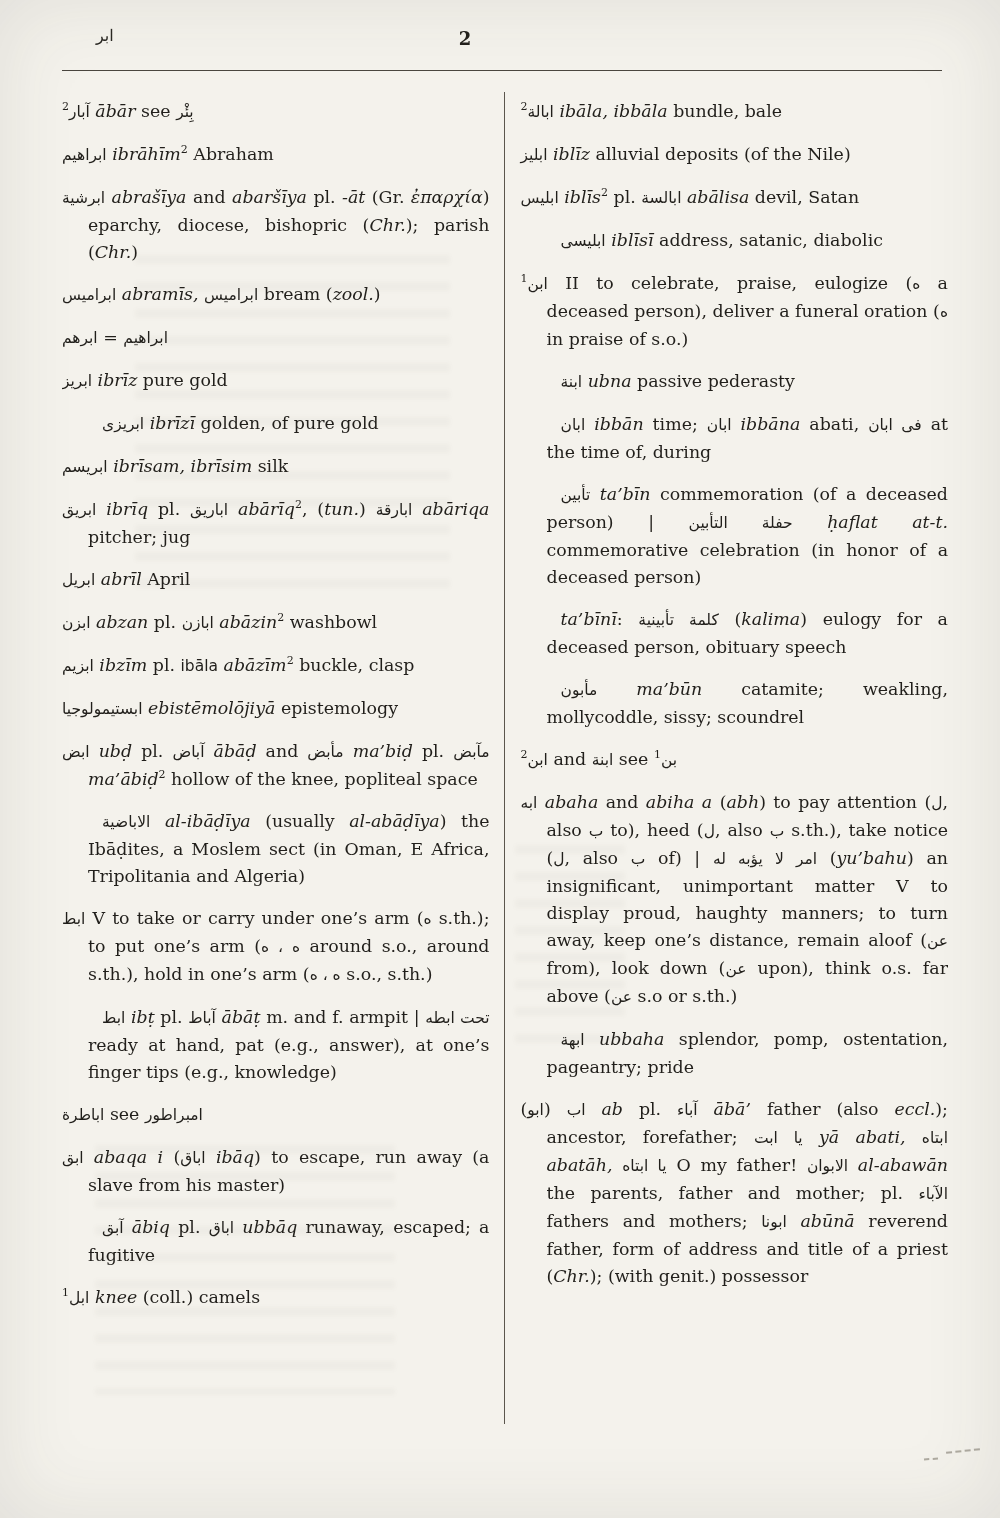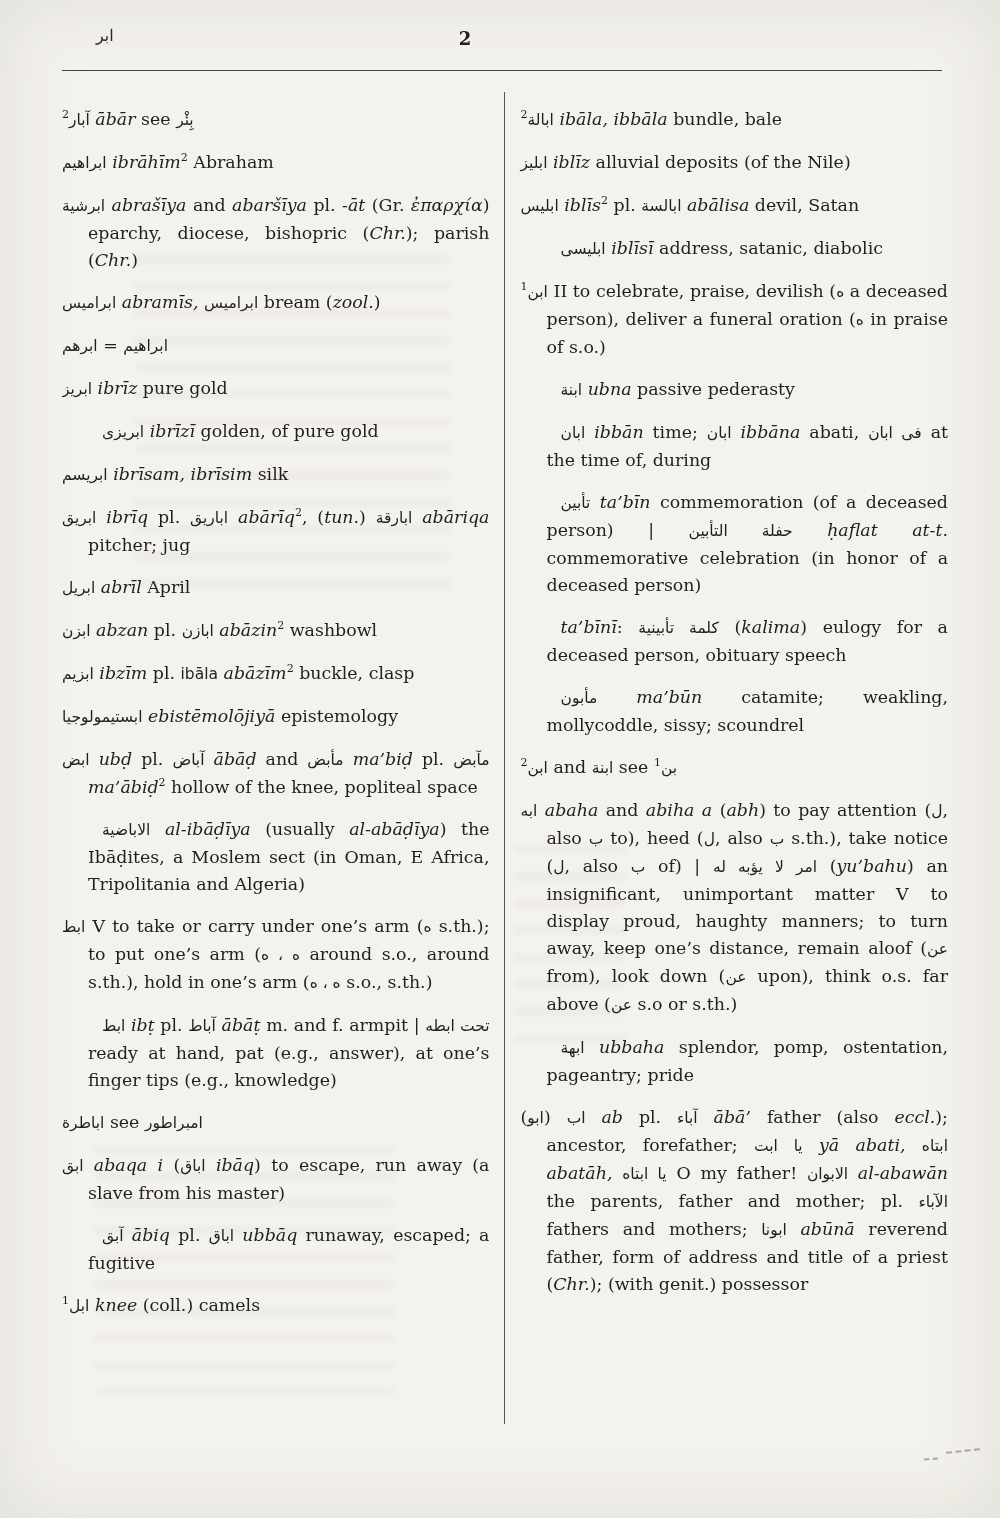--- a/index.html
+++ b/index.html
@@ -63,21 +63,21 @@
   .col-right { padding-left: 16px; }
   .col-divider {
     width: 1px;
     background: #5b564d;
     margin-top: 2px;
     height: 1332px;
   }
   .entry {
     font-size: 17.4px;
     line-height: 27px;
-    margin: 12px 0 15px 0;
+    margin: 4px 0 15px 0;
     padding-left: 26px;
     text-indent: -26px;
     text-align: justify;
   }
   .entry.sub {
     padding-left: 26px;
     text-indent: 14px;
   }
   .ar {
     font-family: "DejaVu Sans", sans-serif;
@@ -155,21 +155,21 @@
         <div class="entry"><span class="ar">ابق</span><span class="it"> abaqa i </span><span class="n">(</span><span class="ar">اباق</span><span class="it"> ibāq</span><span class="n">) to escape, run away (a slave from his master)</span></div>
         <div class="entry sub"><span class="ar">آبق</span><span class="it"> ābiq </span><span class="n">pl. </span><span class="ar">اباق</span><span class="it"> ubbāq </span><span class="n">runaway, escaped; a fugitive</span></div>
         <div class="entry"><span class="sup">1</span><span class="ar">ابل</span><span class="it"> knee </span><span class="n">(coll.) camels</span></div>
       </div>
     <div class="col-divider"></div>
     <div class="col col-right">
         <div class="entry"><span class="sup">2</span><span class="ar">ابالة</span><span class="it"> ibāla, ibbāla </span><span class="n">bundle, bale</span></div>
         <div class="entry"><span class="ar">ابليز</span><span class="it"> iblīz </span><span class="n">alluvial deposits (of the Nile)</span></div>
         <div class="entry"><span class="ar">ابليس</span><span class="it"> iblīs</span><span class="sup">2</span><span class="n"> pl. </span><span class="ar">ابالسة</span><span class="it"> abālisa </span><span class="n">devil, Satan</span></div>
         <div class="entry sub"><span class="ar">ابليسى</span><span class="it"> iblīsī </span><span class="n">address, satanic, diabolic</span></div>
-        <div class="entry"><span class="sup">1</span><span class="ar">ابن</span><span class="n"> II to celebrate, praise, devilish (</span><span class="ar">ه</span><span class="n"> a deceased person), deliver a funeral oration (</span><span class="ar">ه</span><span class="n"> in praise of s.o.)</span></div>
+        <div class="entry"><span class="sup">1</span><span class="ar">ابن</span><span class="n"> II to celebrate, praise, eulogize (</span><span class="ar">ه</span><span class="n"> a deceased person), deliver a funeral oration (</span><span class="ar">ه</span><span class="n"> in praise of s.o.)</span></div>
         <div class="entry sub"><span class="ar">ابنة</span><span class="it"> ubna </span><span class="n">passive pederasty</span></div>
         <div class="entry sub"><span class="ar">ابان</span><span class="it"> ibbān </span><span class="n">time; </span><span class="ar">ابان</span><span class="it"> ibbāna </span><span class="n">abati, </span><span class="ar">فى ابان</span><span class="n"> at the time of, during</span></div>
         <div class="entry sub"><span class="ar">تأبين</span><span class="it"> ta’bīn </span><span class="n">commemoration (of a deceased person) | </span><span class="ar">حفلة التأبين</span><span class="it"> ḥaflat at-t. </span><span class="n">commemorative celebration (in honor of a deceased person)</span></div>
         <div class="entry sub"><span class="it">ta’bīnī</span><span class="n">: </span><span class="ar">كلمة تأبينية</span><span class="n"> (</span><span class="it">kalima</span><span class="n">) eulogy for a deceased person, obituary speech</span></div>
         <div class="entry sub"><span class="ar">مأبون</span><span class="it"> ma’būn </span><span class="n">catamite; weakling, mollycoddle, sissy; scoundrel</span></div>
         <div class="entry"><span class="sup">2</span><span class="ar">ابن</span><span class="n"> and </span><span class="ar">ابنة</span><span class="n"> see </span><span class="sup">1</span><span class="ar">بن</span></div>
         <div class="entry"><span class="ar">ابه</span><span class="it"> abaha </span><span class="n">and </span><span class="it">abiha a </span><span class="n">(</span><span class="it">abh</span><span class="n">) to pay attention (</span><span class="ar">ل</span><span class="n">, also </span><span class="ar">ب</span><span class="n"> to), heed (</span><span class="ar">ل</span><span class="n">, also </span><span class="ar">ب</span><span class="n"> s.th.), take notice (</span><span class="ar">ل</span><span class="n">, also </span><span class="ar">ب</span><span class="n"> of) | </span><span class="ar">امر لا يؤبه له</span><span class="n"> (</span><span class="it">yu’bahu</span><span class="n">) an insignificant, unimportant matter V to display proud, haughty manners; to turn away, keep one’s distance, remain aloof (</span><span class="ar">عن</span><span class="n"> from), look down (</span><span class="ar">عن</span><span class="n"> upon), think o.s. far above (</span><span class="ar">عن</span><span class="n"> s.o or s.th.)</span></div>
         <div class="entry sub"><span class="ar">ابهة</span><span class="it"> ubbaha </span><span class="n">splendor, pomp, ostentation, pageantry; pride</span></div>
         <div class="entry"><span class="n">(</span><span class="ar">ابو</span><span class="n">) </span><span class="ar">اب</span><span class="it"> ab </span><span class="n">pl. </span><span class="ar">آباء</span><span class="it"> ābā’ </span><span class="n">father (also </span><span class="it">eccl.</span><span class="n">); ancestor, forefather; </span><span class="ar">يا ابت</span><span class="it"> yā abati, </span><span class="ar">ابتاه</span><span class="it"> abatāh, </span><span class="ar">يا ابتاه</span><span class="n"> O my father! </span><span class="ar">الابوان</span><span class="it"> al-abawān </span><span class="n">the parents, father and mother; pl. </span><span class="ar">الآباء</span><span class="n"> fathers and mothers; </span><span class="ar">ابونا</span><span class="it"> abūnā </span><span class="n">reverend father, form of address and title of a priest (</span><span class="it">Chr.</span><span class="n">); (with genit.) possessor</span></div>
       </div>

